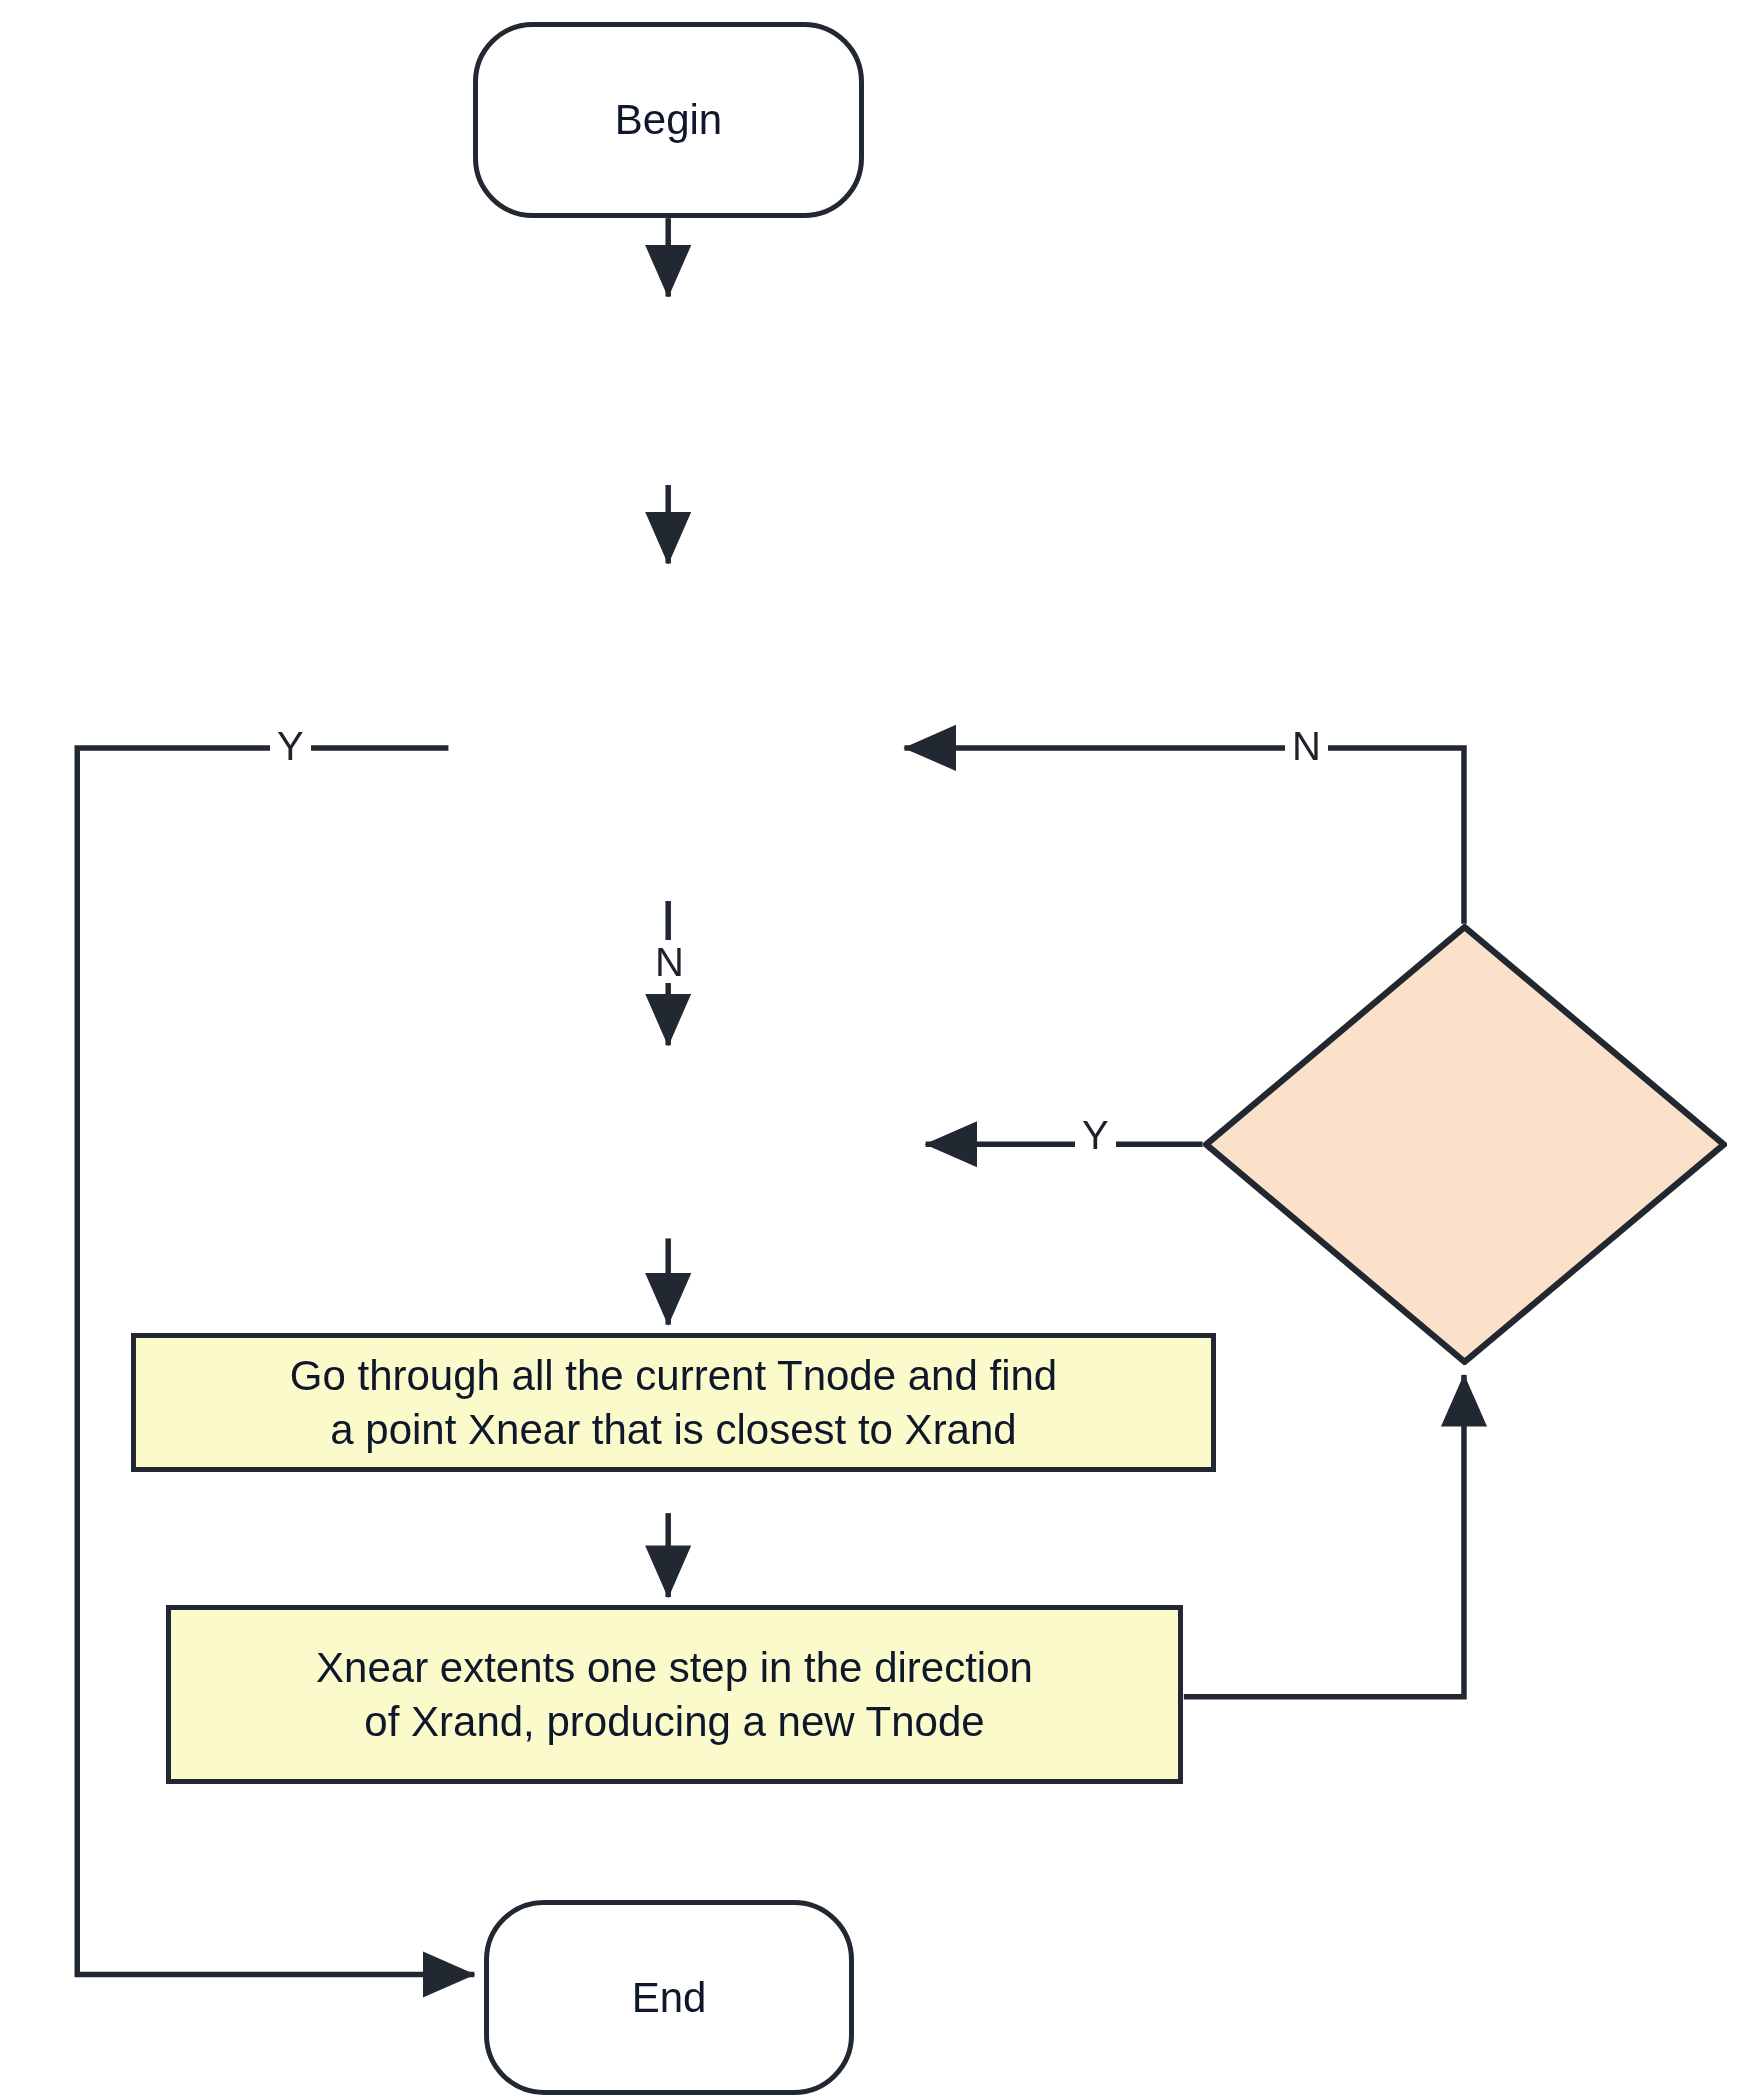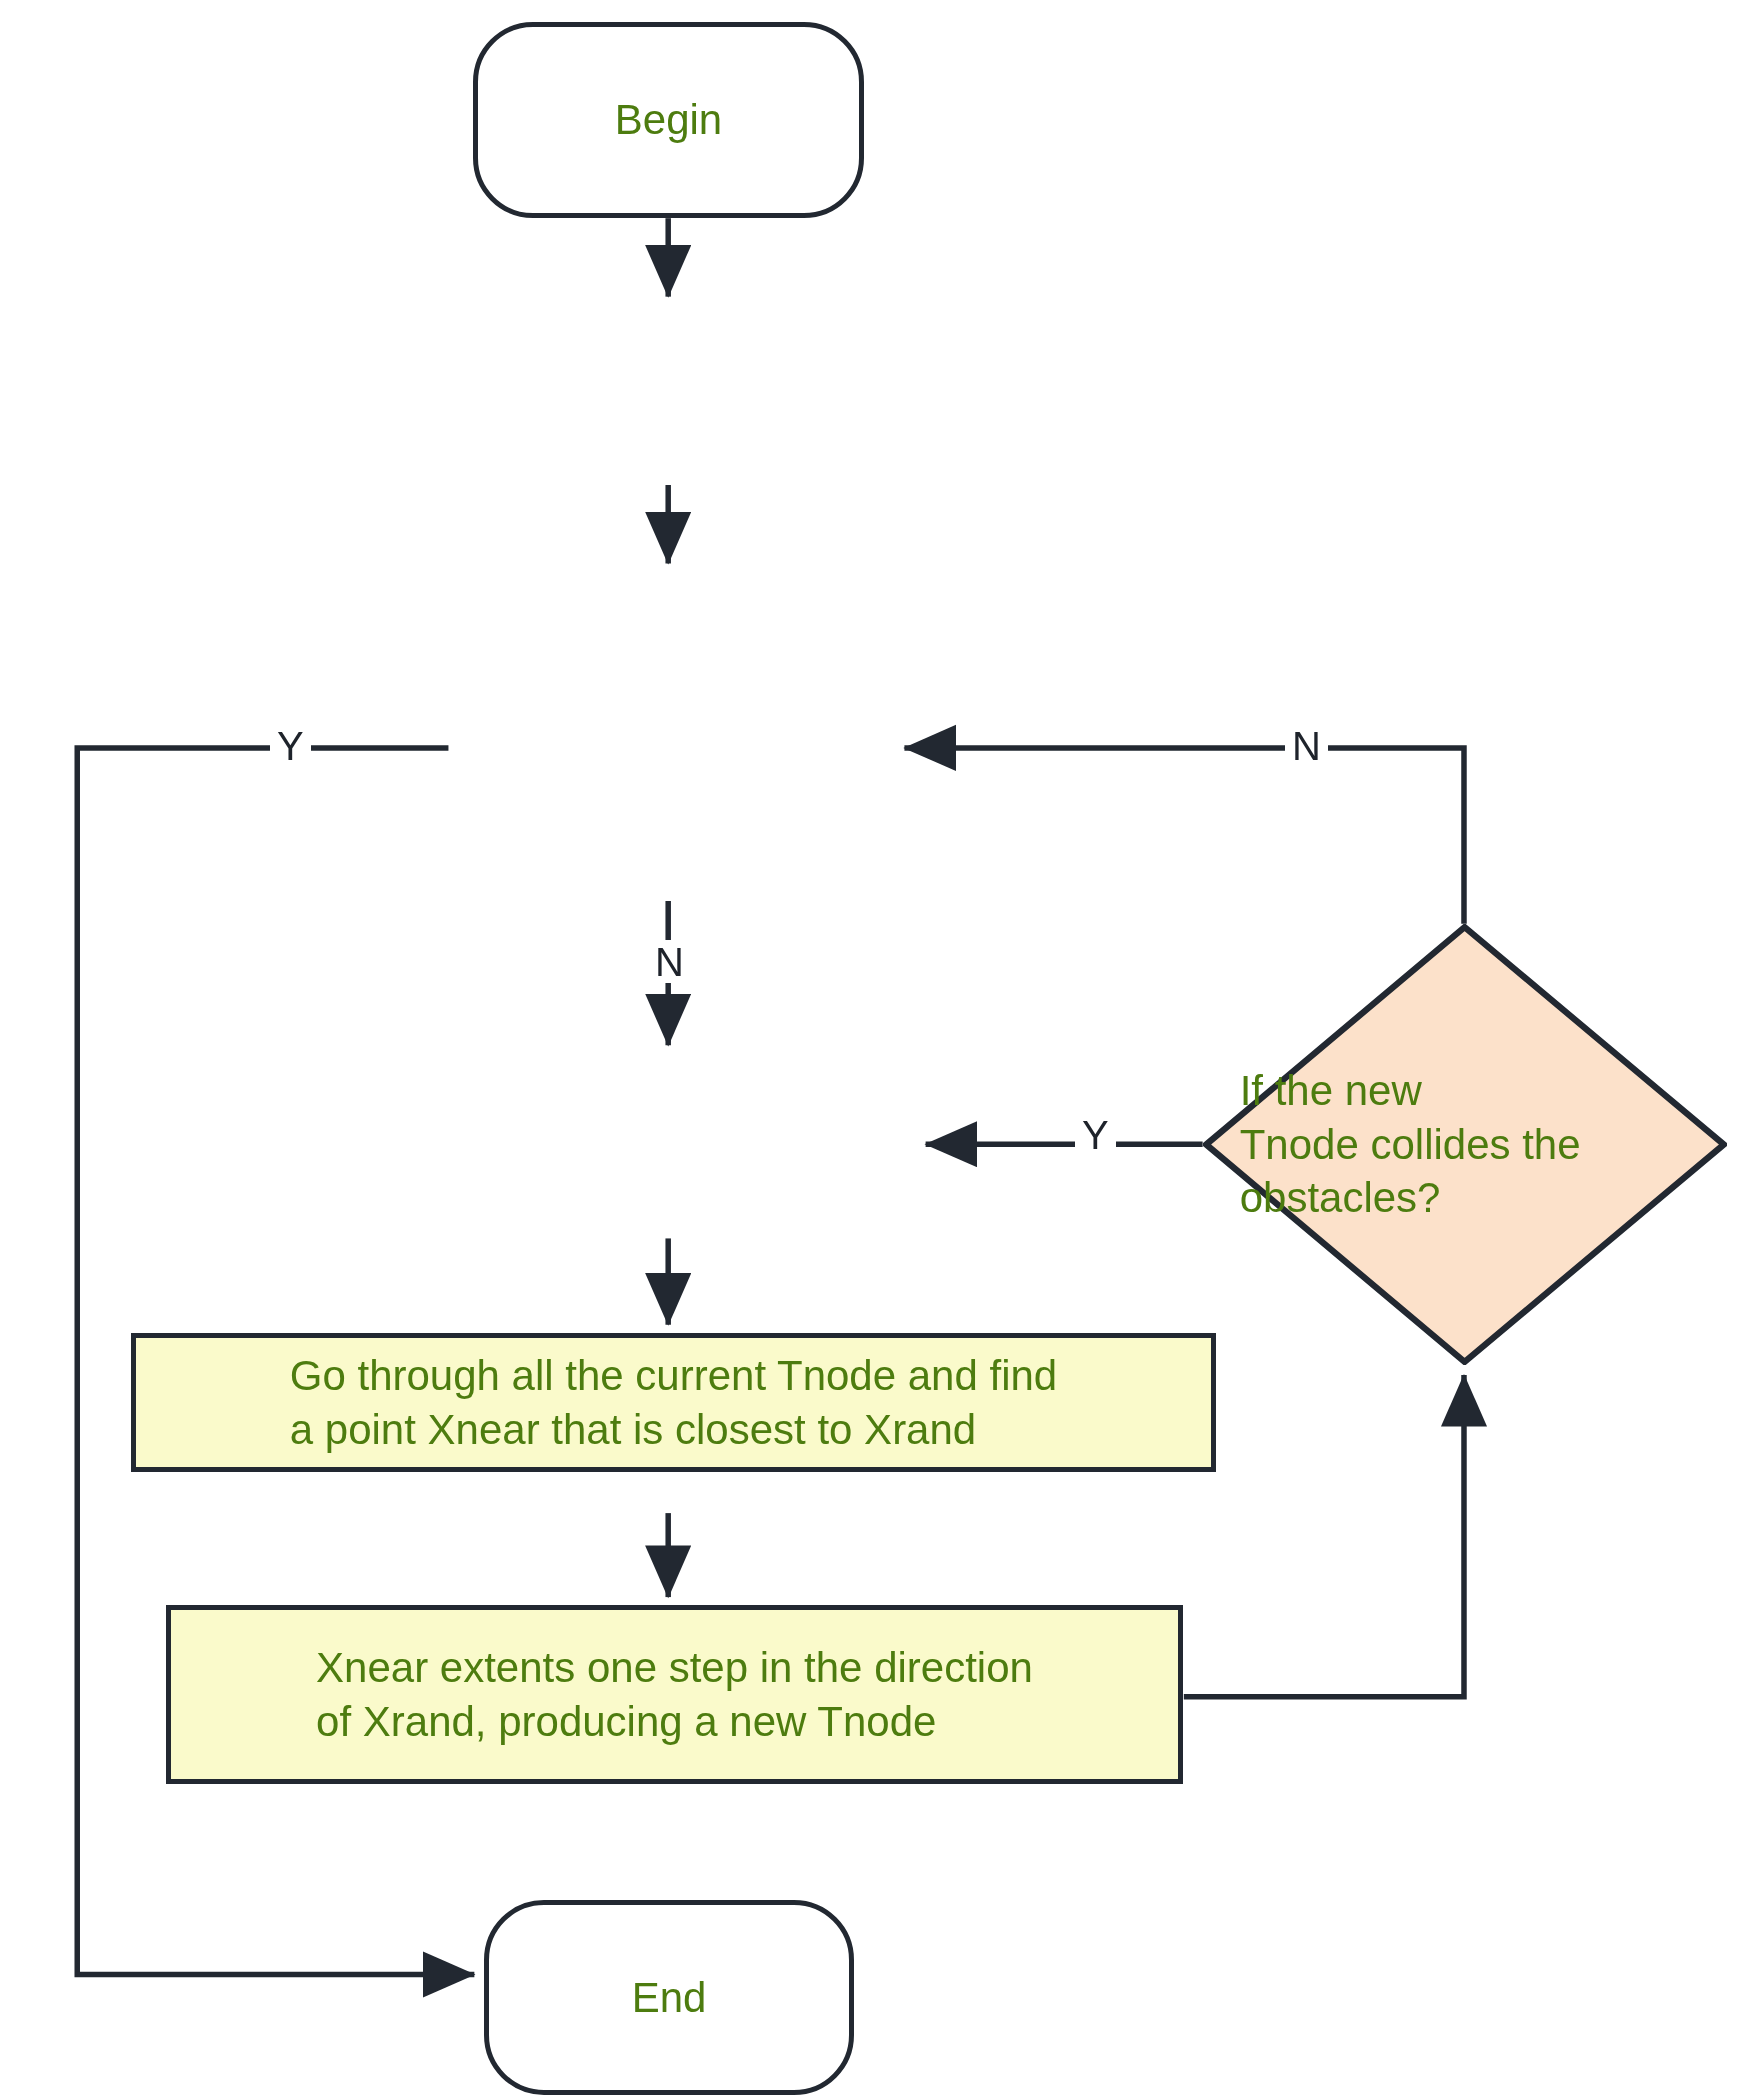--- a/index.html
+++ b/index.html
@@ -21,21 +21,22 @@
     top: 0;
     width: 1739px;
     height: 2097px;
   }
   .node {
     position: absolute;
     box-sizing: border-box;
     display: flex;
     align-items: center;
     justify-content: center;
-    color: #4d7c0f;
+    text-align: center;
+    color: #0f172a;
     line-height: 1.28;
     white-space: pre-line;
     z-index: 2;
   }
   .terminator {
     border: 5.5px solid #222831;
     border-radius: 60px;
     background: #ffffff;
     font-size: 42px;
   }
@@ -120,23 +121,20 @@
 
   <div class="node process" style="left:166px; top:1605px; width:1017px; height:179px;">
     <span>Xnear extents one step in the direction
 of Xrand, producing a new Tnode</span>
   </div>
 
   <div class="node decision" style="left:1203px; top:924px; width:524px; height:441px;">
     <svg class="dshape" viewBox="0 0 667 562" preserveAspectRatio="none">
       <polygon points="333,4 663,281 333,558 4,281" fill="#fce1ca" stroke="#222831" stroke-width="8"></polygon>
     </svg>
-    <span class="dtext">If the new
-Tnode collides the
-obstacles?</span>
   </div>
 
   <div class="node terminator" style="left:484px; top:1878px; width:370px; height:195px;margin-top:22px;">
     <span>End</span>
   </div>
 
   <div class="edge-label" style="left:270px; top:724px;">Y</div>
   <div class="edge-label" style="left:648px; top:940px;">N</div>
   <div class="edge-label" style="left:1075px; top:1113px;">Y</div>
   <div class="edge-label" style="left:1285px; top:724px;">N</div>

